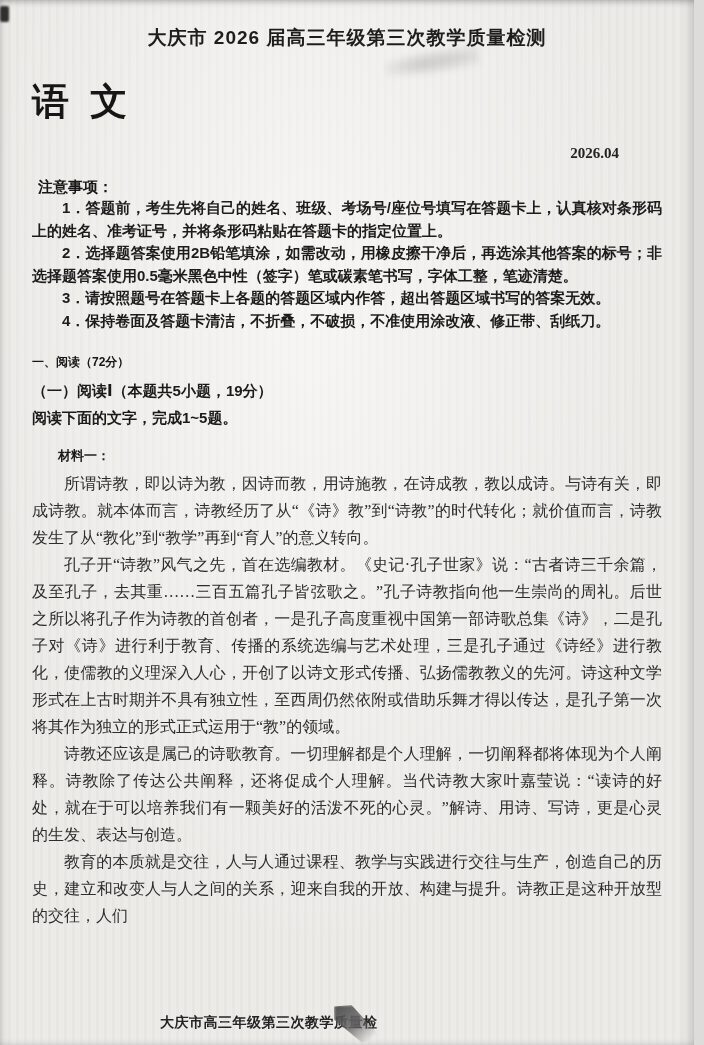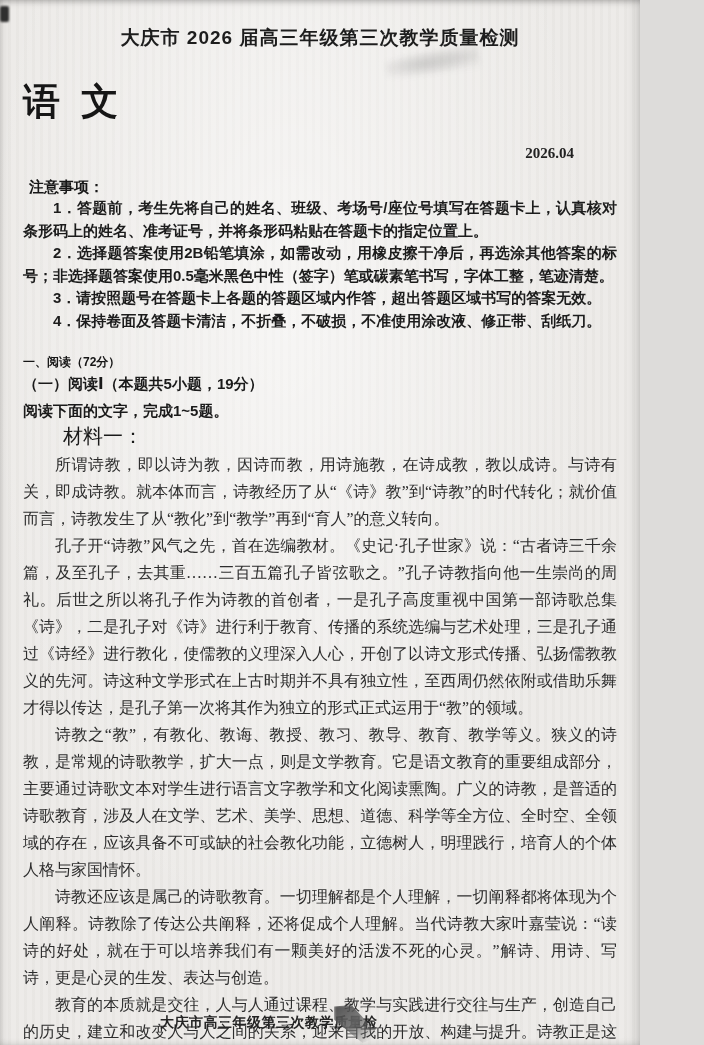--- a/index.html
+++ b/index.html
@@ -2,24 +2,24 @@
 <html><head>
 <meta charset="utf-8">
 <style>
   html, body {
     margin: 0;
     padding: 0;
     background: #dddcda;
   }
   .page {
     position: relative;
-    width: 640px;
+    width: 694px;
     height: 1045px;
     box-sizing: border-box;
-    padding: 0 23px;
+    padding: 0 32px;
     overflow: hidden;
     color: #262626;
     background:
       radial-gradient(ellipse at 45% 30%, rgba(255,255,255,0.55), rgba(255,255,255,0) 62%),
       repeating-linear-gradient(90deg, rgba(0,0,0,0.018) 0 3px, rgba(255,255,255,0.025) 3px 8px),
       #edebe8;
     box-shadow:
       inset 0 5px 7px -4px rgba(0,0,0,0.28),
       inset -9px 0 14px -7px rgba(0,0,0,0.18),
       inset 7px 0 12px -7px rgba(0,0,0,0.14),
@@ -75,32 +75,33 @@
   }
   .part-heading {
     margin-top: 20px;
     font-size: 12px;
     line-height: 21px;
     font-weight: 700;
     color: #151515;
     font-family: Liberation Sans, sans-serif;
   }
   .sub-heading, .task {
+    margin-top: 7px;
     font-size: 15px;
     line-height: 21px;
     font-weight: 700;
     color: #1a1a1a;
     font-family: "Liberation Sans", "DejaVu Sans", sans-serif;
   }
   .task { margin-top: 6px; }
   .material-label {
-    margin-top: 5px;
-    font-size: 20px;
+    margin-top: 17px;
+    font-size: 13px;
     line-height: 21px;
-    font-weight: 400;
+    font-weight: 700;
     text-indent: 2em;
     color: #1a1a1a;
     font-family: "Liberation Sans", "DejaVu Sans", sans-serif;
   }
   .body-text { margin-top: 4px; }
   .body-text p {
     margin: 0;
     font-size: 16px;
     line-height: 27px;
     text-indent: 2em;
@@ -168,21 +169,20 @@
   </div>
 
   <div class="part-heading">一、阅读（72分）</div>
   <div class="sub-heading">（一）阅读Ⅰ（本题共5小题，19分）</div>
   <div class="task">阅读下面的文字，完成1~5题。</div>
   <div class="material-label">材料一：</div>
 
   <div class="body-text">
     <p>所谓诗教，即以诗为教，因诗而教，用诗施教，在诗成教，教以成诗。与诗有关，即成诗教。就本体而言，诗教经历了从“《诗》教”到“诗教”的时代转化；就价值而言，诗教发生了从“教化”到“教学”再到“育人”的意义转向。</p>
     <p>孔子开“诗教”风气之先，首在选编教材。《史记·孔子世家》说：“古者诗三千余篇，及至孔子，去其重……三百五篇孔子皆弦歌之。”孔子诗教指向他一生崇尚的周礼。后世之所以将孔子作为诗教的首创者，一是孔子高度重视中国第一部诗歌总集《诗》，二是孔子对《诗》进行利于教育、传播的系统选编与艺术处理，三是孔子通过《诗经》进行教化，使儒教的义理深入人心，开创了以诗文形式传播、弘扬儒教教义的先河。诗这种文学形式在上古时期并不具有独立性，至西周仍然依附或借助乐舞才得以传达，是孔子第一次将其作为独立的形式正式运用于“教”的领域。</p>
-    <p>诗教之“教”，有教化、教诲、教授、教习、教导、教育、教学等义。狭义的诗教，是常规的诗歌教学，扩大一点，则是文学教育。它是语文教育的重要组成部分，主要通过诗歌文本对学生进行语言文字教学和文化阅读熏陶。广义的诗教，是普适的诗歌教育，涉及人在文学、艺术、美学、思想、道德、科学等全方位、全时空、全领域的存在，应该具备不可或缺的社会教化功能，立德树人，明理践行，培育人的个体人格与家国情怀。</p>
     <p>诗教还应该是属己的诗歌教育。一切理解都是个人理解，一切阐释都将体现为个人阐释。诗教除了传达公共阐释，还将促成个人理解。当代诗教大家叶嘉莹说：“读诗的好处，就在于可以培养我们有一颗美好的活泼不死的心灵。”解诗、用诗、写诗，更是心灵的生发、表达与创造。</p>
     <p>教育的本质就是交往，人与人通过课程、教学与实践进行交往与生产，创造自己的历史，建立和改变人与人之间的关系，迎来自我的开放、构建与提升。诗教正是这种开放型的交往，人们</p>
   </div>
 
   <div class="footer">大庆市高三年级第三次教学质量检</div>
   <div class="artifact footer-smudge"></div>
 
 </div>
 
 </body></html>

